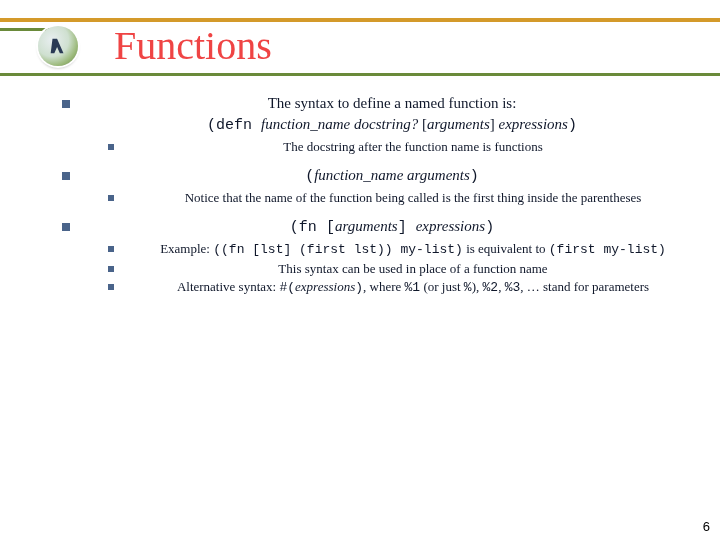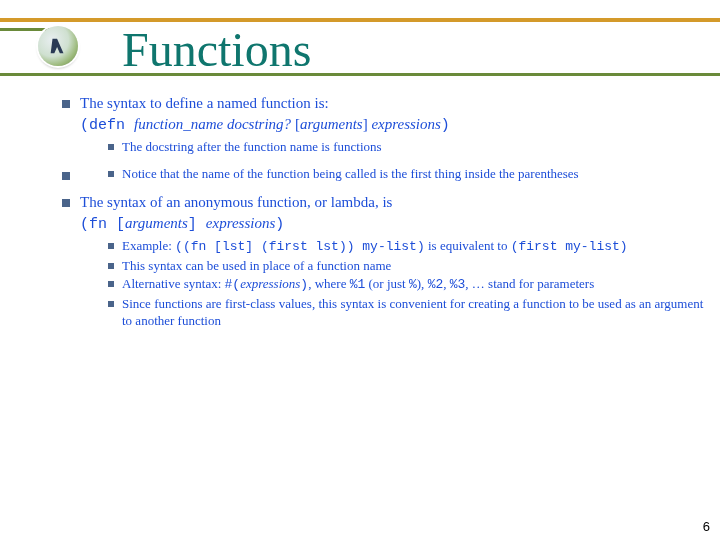--- a/index.html
+++ b/index.html
@@ -36,29 +36,30 @@
     left: 38px; top: 26px;
     width: 40px; height: 40px;
     border-radius: 50%;
     background: radial-gradient(circle at 35% 35%, #e8eef0 0%, #cfe0d0 45%, #9bb97a 70%, #5a7a3a 100%);
     box-shadow: 0 0 0 2px #fff, 0 2px 3px rgba(0,0,0,0.3);
     display:flex; align-items:center; justify-content:center;
   }
   .logo svg { width: 22px; height: 22px; }
   .title {
     position: absolute;
-    left: 122px; top: 22px;
-    font-size: 48px;
-    color: #0f766e;
+    left: 114px; top: 22px;
+    font-size: 40px;
+    color: #ef4444;
   }
   .content {
     padding: 18px 16px 0 62px;
     font-size: 15px;
     line-height: 1.28;
-    color: #1d4ed8;
+    color: #0f172a;
+    text-align: center;
   }
   ul.lvl1 { list-style: none; margin: 0; padding: 0; }
   ul.lvl1 > li { position: relative; padding-left: 18px; margin-bottom: 10px; }
   ul.lvl1 > li::before {
     content: ""; position: absolute; left: 0; top: 6px;
     width: 8px; height: 8px; background: #4a648a;
   }
   ul.lvl2 { list-style: none; margin: 4px 0 0 0; padding: 0 0 0 28px; }
   ul.lvl2 > li { position: relative; padding-left: 14px; margin-bottom: 2px; font-size: 13px; }
   ul.lvl2 > li::before {
@@ -96,37 +97,38 @@
       <span>The syntax to define a named function is:</span>
       <div class="syntax-line">
         <span class="mono">(</span><span class="mono">defn</span><span class="mono">   </span><span class="ital">function_name</span><span>   </span><span class="ital">docstring?</span><span>    [</span><span class="ital">arguments</span><span>]    </span><span class="ital">expressions</span><span class="mono">)</span>
       </div>
       <ul class="lvl2">
         <li><span>The docstring after the function name is functions</span></li>
       </ul>
     </li>
 
     <li>
+      <div class="syntax-line">
+        <span class="mono">(</span><span class="ital">function_name</span><span>    </span><span class="ital">arguments</span><span class="mono">)</span>
+      </div>
       <ul class="lvl2">
         <li><span>Notice that the name of the function being called is the first thing inside the parentheses</span></li>
       </ul>
     </li>
 
     <li>
-      <span><span>The syntax of an anonymous function, or </span><span>lambda</span><span>, is</span></span>
       <div class="syntax-line">
         <span class="mono">(</span><span class="mono">fn</span><span class="mono">   [</span><span class="ital">arguments</span><span class="mono">]    </span><span class="ital">expressions</span><span class="mono">)</span>
       </div>
       <ul class="lvl2">
         <li>
           <span>Example: </span><span class="mono">((fn [lst] (first lst)) my-list)</span><span> is equivalent to </span><span class="mono">(first my-list)</span>
         </li>
         <li><span>This syntax can be used in place of a function name</span></li>
         <li>
           <span>Alternative syntax: </span><span class="mono">#(</span><span class="ital">expressions</span><span class="mono">)</span><span>, where </span><span class="mono">%1</span><span> (or just </span><span class="mono">%</span><span>), </span><span class="mono">%2</span><span>, </span><span class="mono">%3</span><span>, … stand for parameters</span>
         </li>
-        <li><span>Since functions are first-class values, this syntax is convenient for creating a function to be used as an argument to another function</span></li>
       </ul>
     </li>
   </ul>
 </div>
 
 <div class="page-no">6</div>
 
 </body></html>

